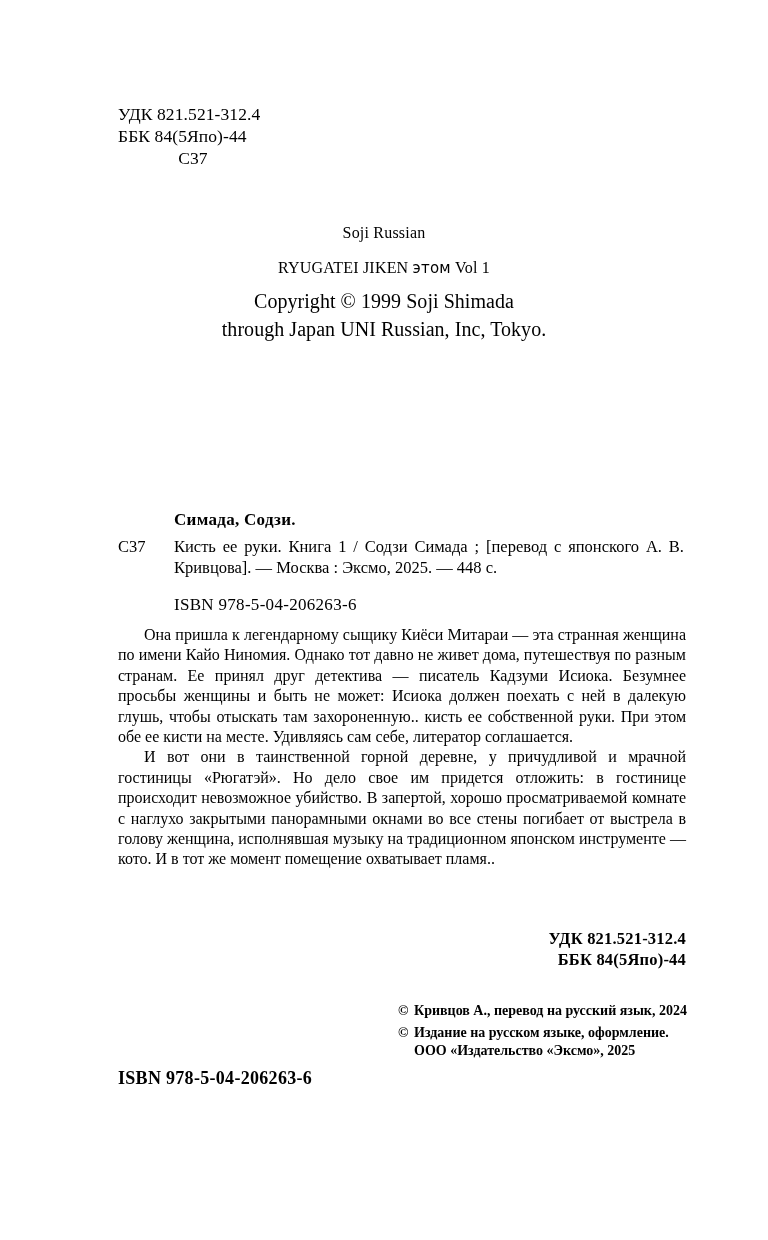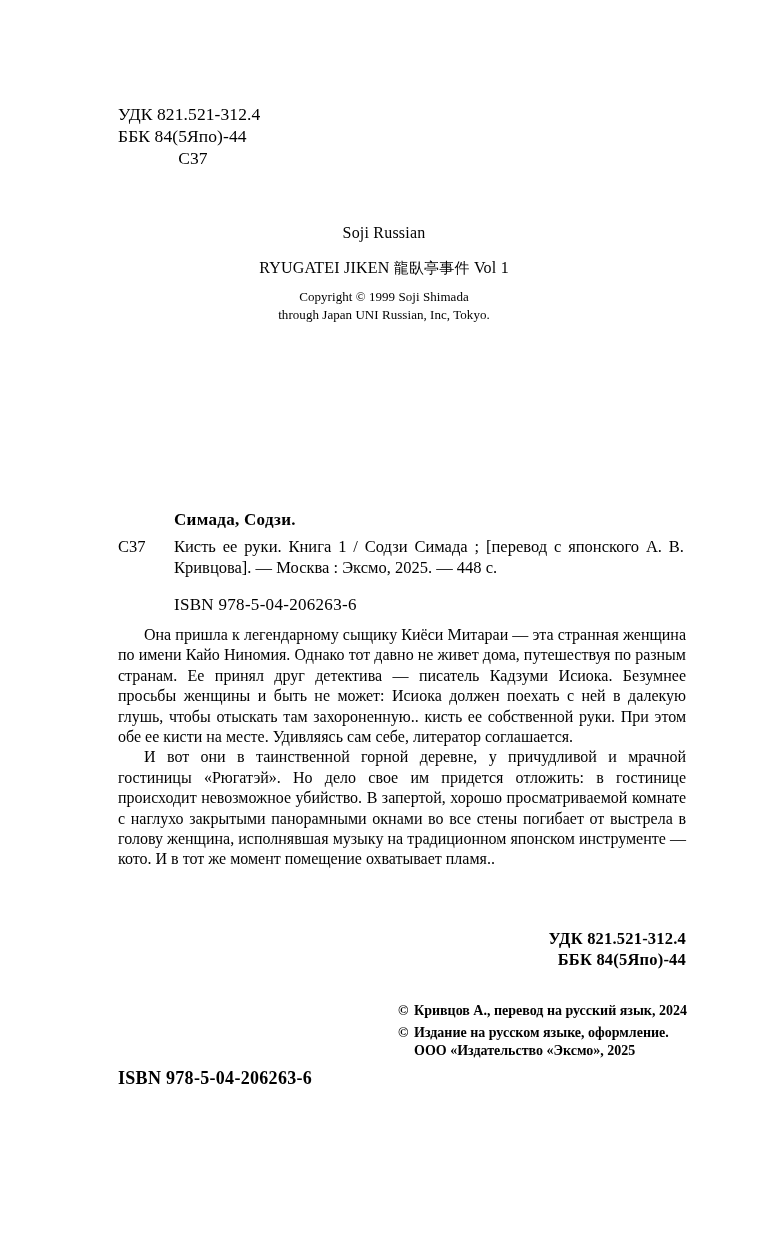--- a/index.html
+++ b/index.html
@@ -52,21 +52,21 @@
   .orig-title {
     font-size: 16px;
     letter-spacing: 0.2px;
     margin-bottom: 10px;
   }
   .orig-title .jp {
     font-family: "DejaVu Sans", sans-serif;
     font-size: 15px;
   }
   .orig-copy {
-    font-size: 13px;
+    font-size: 20px;
     line-height: 1.42;
     letter-spacing: 0.05px;
   }
 
   
   .cip {
     position: absolute;
     left: 118px;
     top: 510px;
     width: 566px;
@@ -167,21 +167,21 @@
   <div class="udk-top">
     <div class="line">УДК 821.521-312.4</div>
     <div class="line">ББК 84(5Япо)-44</div>
     <div class="line c37">С37</div>
   </div>
 
   <div class="orig-block">
     <div class="orig-author">Soji Russian</div>
     <div class="orig-title">
       <span>RYUGATEI JIKEN</span>
-      <span class="jp">龍臥亭事件</span>
+      <span class="jp">этом</span>
       <span>Vol 1</span>
     </div>
     <div class="orig-copy">
       <div>Copyright © 1999 Soji Shimada</div>
       <div>through Japan UNI Russian, Inc, Tokyo.</div>
     </div>
   </div>
 
   <div class="cip">
     <div class="cip-author">Симада, Содзи.</div>

